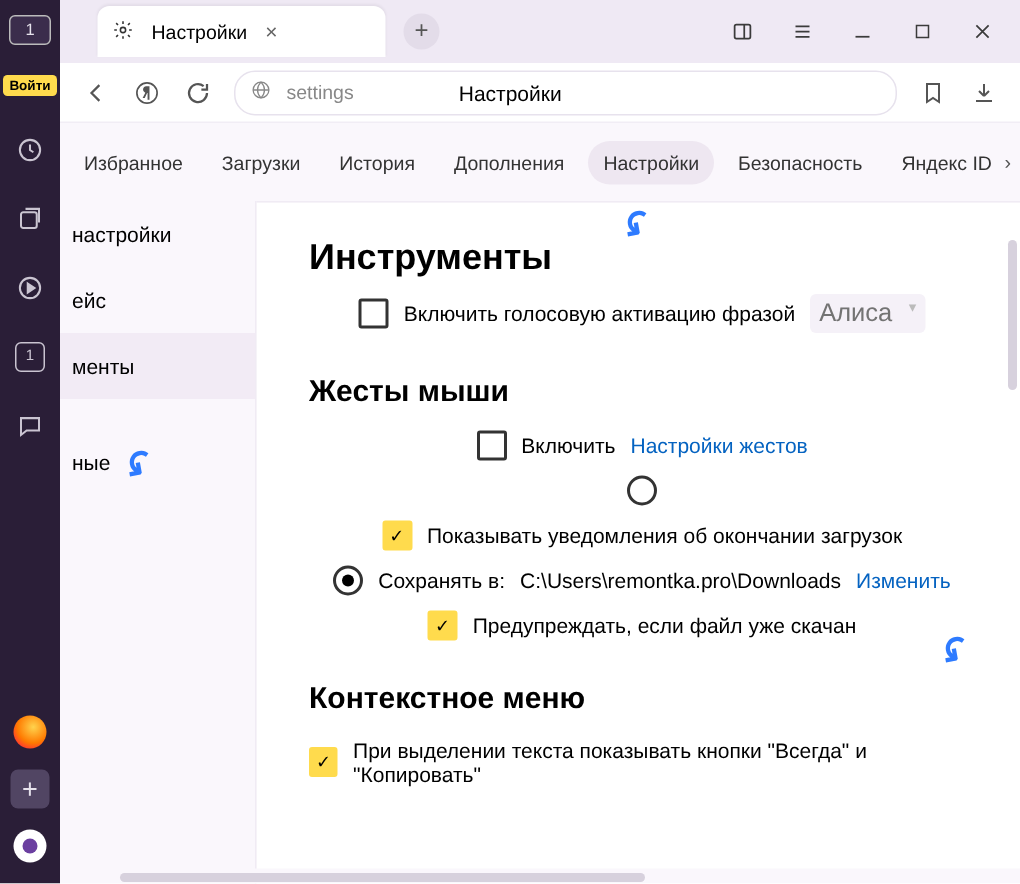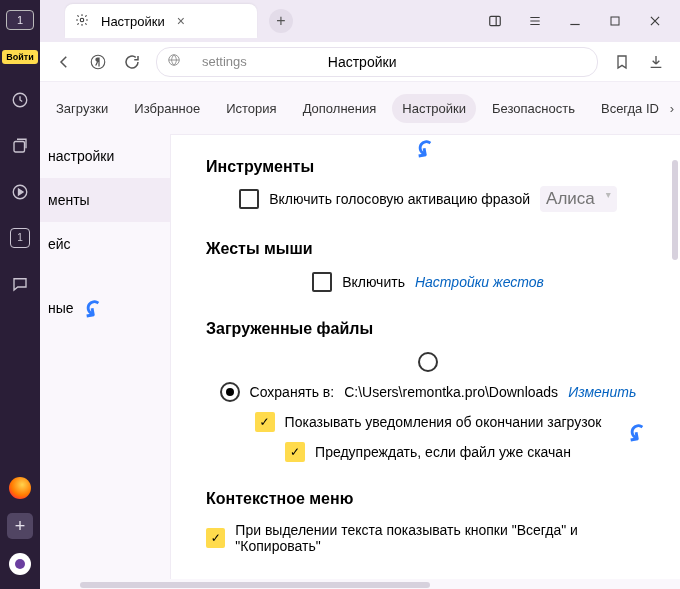--- a/index.html
+++ b/index.html
@@ -142,21 +142,21 @@
   .addrbar .aicon svg{stroke:#555;}
   .urlbox{
     flex:1;
     height:28px;
     border-radius:14px;
     background:#fff;
     border:1px solid #e7e2ed;
     display:flex;
     align-items:center;
     padding:0 10px;
-    gap:21px;
+    gap:10px;
   }
   .urlbox .globe svg{stroke:#888;}
   .urlbox .url{color:#888;font-size:13px;}
   .urlbox .title{color:#000;font-size:14px;margin-left:60px;}
   .bookmark svg, .download svg{stroke:#555;}
 
   
   .nav{
     position:absolute;
     left:40px; top:82px; right:0;
@@ -203,44 +203,44 @@
 
   
   .main{
     position:absolute;
     left:170px; right:10px; top:134px; bottom:0;
     padding:24px 20px 10px 36px;
     box-sizing:border-box;
     overflow:hidden;
   }
   h2.sec{
-    font-size:16px; font-weight:700; margin:0 0 4px 0;
+    font-size:24px; font-weight:700; margin:0 0 4px 0;
   }
   h3.sub{
-    font-size:16px; font-weight:700; margin:28px 0 14px 0;
+    font-size:20px; font-weight:700; margin:28px 0 14px 0;
   }
   .row{
     display:flex; align-items:center;
     gap:10px;
     margin:10px 0;
     font-size:14px;
     justify-content:center;
   }
   .chk{
     width:16px;height:16px;border:2px solid #333;border-radius:2px;
     display:inline-flex;align-items:center;justify-content:center;
   }
   .chk.on{background:#ffdb4d;border-color:#ffdb4d;}
   .chk.on::after{content:"✓";font-size:12px;color:#000;}
   .radio{
     width:16px;height:16px;border:2px solid #333;border-radius:50%;
     display:inline-flex;align-items:center;justify-content:center;
   }
   .radio.on::after{content:"";width:8px;height:8px;border-radius:50%;background:#000;}
-  .link{color:#0563c1;font-style:italic;}
+  .link{color:#0563c1;}
   .phrase{
     background:#f5f1f8;color:#737373;
     border-radius:4px;padding:3px 22px 3px 6px;
     font-size:17px;position:relative;
   }
   .phrase::after{content:"▾";position:absolute;right:6px;top:3px;color:#bbb;font-size:10px;}
   .scrollbar{
     position:absolute;
     right:2px; top:160px;
     width:6px; height:100px;
@@ -382,70 +382,69 @@
       </svg>
   </span>
   <span class="aicon download">
     <svg width="16" height="16" viewBox="0 0 24 24" fill="none" stroke-width="2">
         <path d="M12 3v12m0 0l-5-5m5 5l5-5M4 20h16"></path>
       </svg>
   </span>
 </div>
 
 <div class="nav">
+  <span class="nitem">Избранное</span>
   <span class="nitem">Загрузки</span>
-  <span class="nitem">Избранное</span>
   <span class="nitem">История</span>
   <span class="nitem">Дополнения</span>
   <span class="nitem active">Настройки</span>
   <span class="nitem">Безопасность</span>
-  <span class="nitem">Всегда ID</span>
+  <span class="nitem">Яндекс ID</span>
   <span class="nitem">Другие устройс</span>
   <span class="nav-arrow">›</span>
 </div>
 
 <div class="subnav">
   <div class="sitem">настройки</div>
+  <div class="sitem">ейс</div>
   <div class="sitem active">менты</div>
-  <div class="sitem">ейс</div>
   <div class="sitem" style="margin-top:20px">ные</div>
 </div>
 
 <div class="main">
 
   <h2 class="sec">Инструменты</h2>
   <div class="row">
     <span class="chk"></span>
     <span>Включить голосовую активацию фразой</span>
     <span class="phrase">Алиса</span>
   </div>
 
   <h3 class="sub">Жесты мыши</h3>
   <div class="row">
     <span class="chk"></span>
     <span>Включить</span>
     <span class="link">Настройки жестов</span>
   </div>
 
-  <h3 class="sub">Загруженные файлы</h3>
   <div class="row">
     <span class="radio"></span>
+  </div>
+  <div class="row">
+    <span class="chk on"></span>
+    <span>Показывать уведомления об окончании загрузок</span>
   </div>
   <div class="row">
     <span class="radio on"></span>
     <span>Сохранять в:</span>
     <span>C:\Users\remontka.pro\Downloads</span>
     <span class="link">Изменить</span>
   </div>
   <div class="row">
     <span class="chk on"></span>
-    <span>Показывать уведомления об окончании загрузок</span>
-  </div>
-  <div class="row">
-    <span class="chk on"></span>
     <span>Предупреждать, если файл уже скачан</span>
   </div>
 
   <h3 class="sub">Контекстное меню</h3>
   <div class="row">
     <span class="chk on"></span>
     <span>При выделении текста показывать кнопки "Всегда" и "Копировать"</span>
   </div>
 </div>
 

